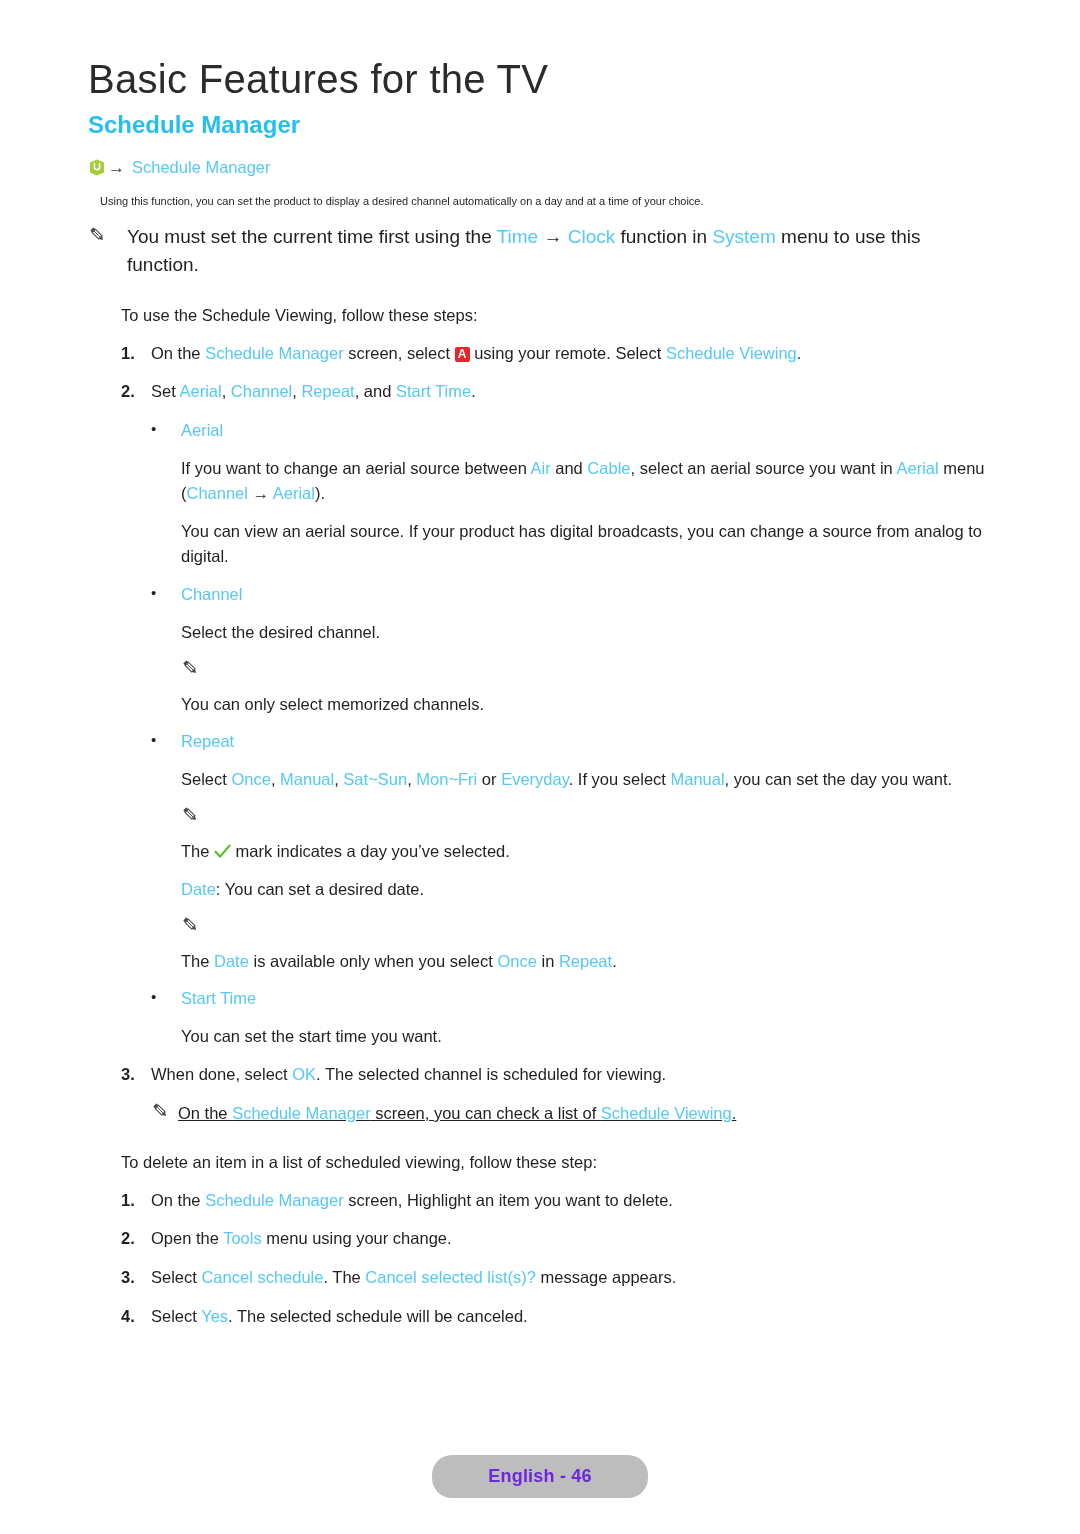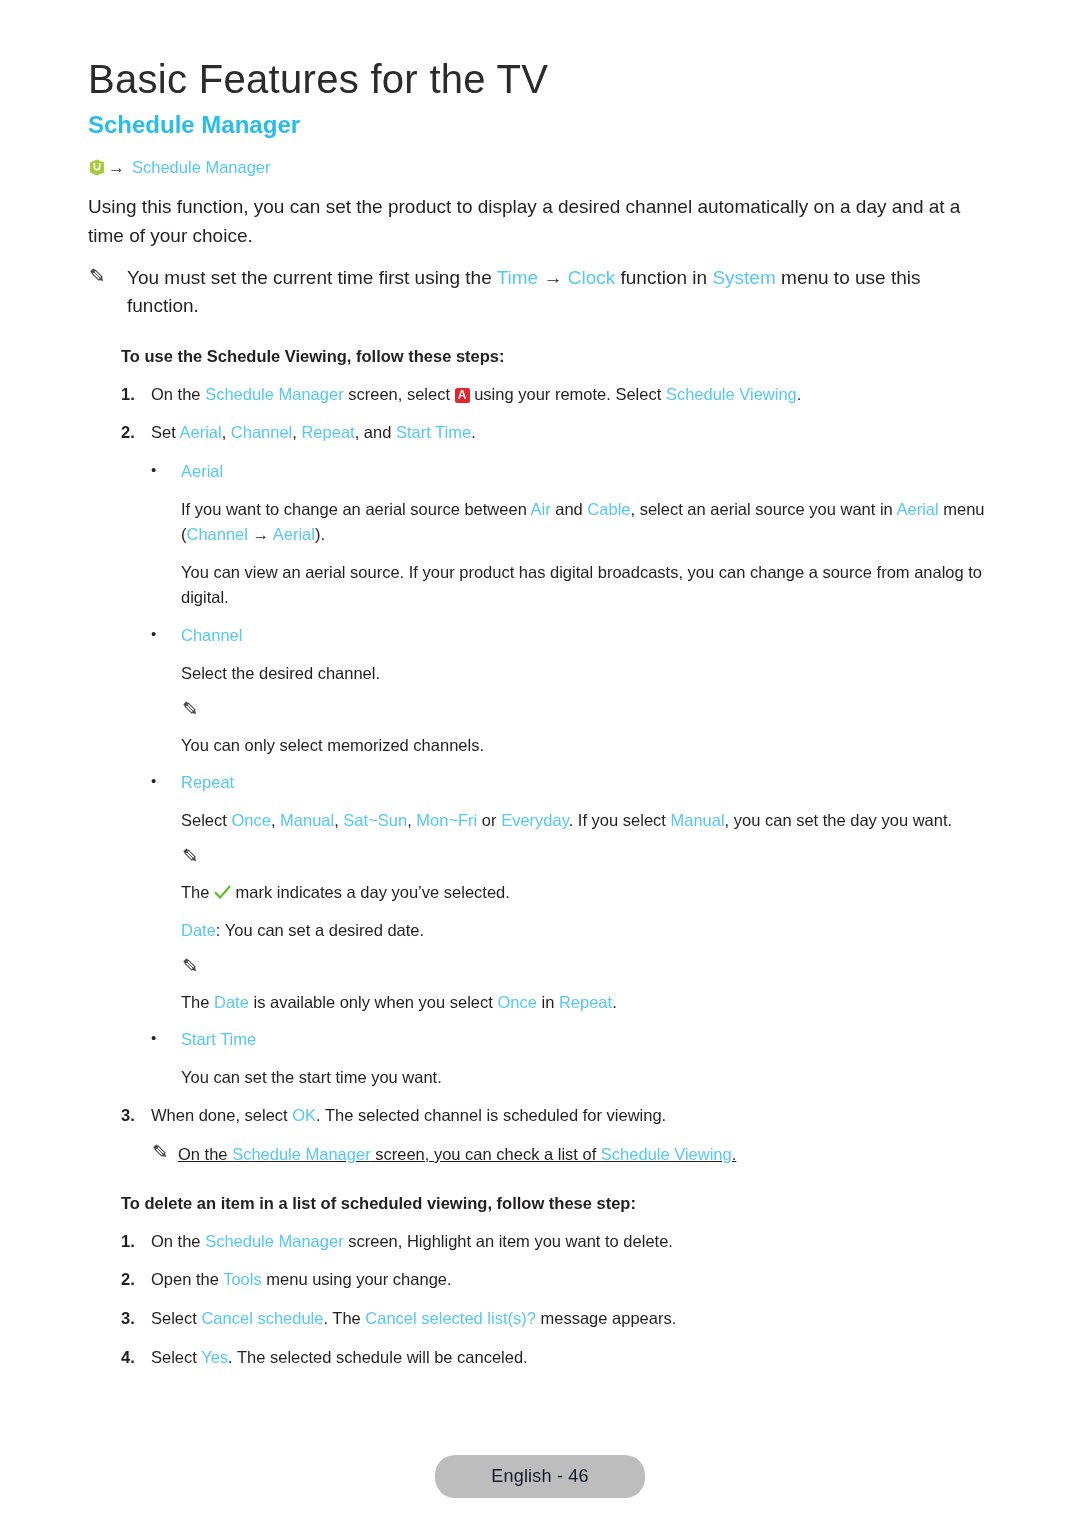--- a/index.html
+++ b/index.html
@@ -56,23 +56,23 @@
   .menu-icon svg { display:block; }
   .bc-arrow {
     font-size: 17px;
     color: #3a3a3a;
     margin-right: 4px;
     line-height: 1;
   }
   .bc-label { color: #55c8f5; }
 
   p, .para {
-    font-size: 19px;
+    font-size: 11px;
     line-height: 1.52;
-    margin: 0 0 13px 0;
+    margin: 0 0 13px 12px;
     color: #231f20;
   }
   .blue { color: #55c8f5; }
 
   .note {
     display: flex;
     align-items: flex-start;
     gap: 20px;
     font-size: 19px;
     line-height: 1.5;
@@ -82,21 +82,21 @@
     flex: 0 0 auto;
     width: 19px;
     height: 19px;
     margin-top: 2px;
   }
   .note .pencil svg { display: block; }
   .note .ntext { flex: 1 1 auto; }
 
   .bold-head {
     font-size: 16.5px;
-    font-weight: bold;
+    font-weight: normal;
     color: #231f20;
     margin: 26px 0 16px 0;
     padding-left: 33px;
   }
   .step {
     display: flex;
     font-size: 16.5px;
     line-height: 1.5;
     margin: 0 0 14px 0;
     padding-left: 33px;
@@ -175,23 +175,23 @@
   .footer {
     position: absolute;
     left: 0;
     right: 0;
     bottom: 36px;
     display: flex;
     justify-content: center;
   }
   .footer-pill {
     background: #bdbdbd;
-    color: #0f172a;
+    color: #6d28d9;
     font-size: 18px;
-    font-weight: normal;
+    font-weight: bold;
     border-radius: 20px;
     padding: 11px 56px;
     letter-spacing: 0.2px;
   }
 </style>
 </head>
 <body>
 
 <div class="page">
 

